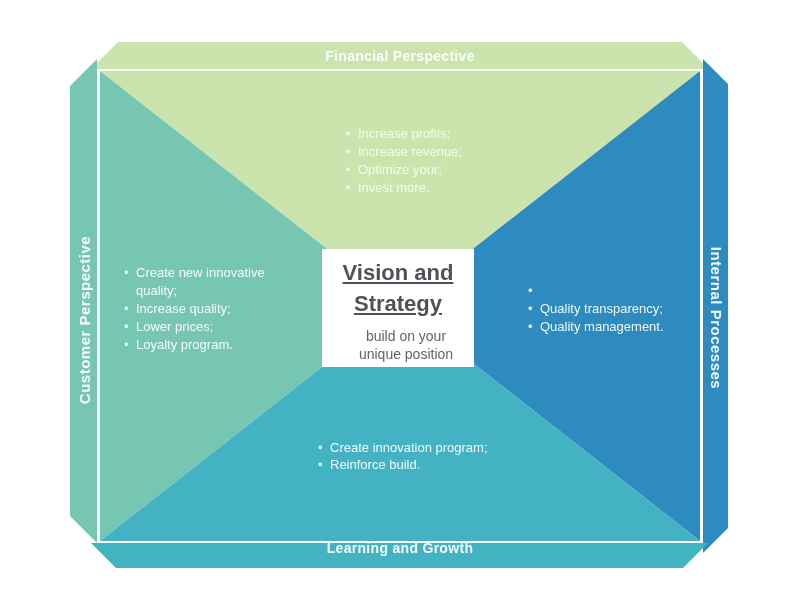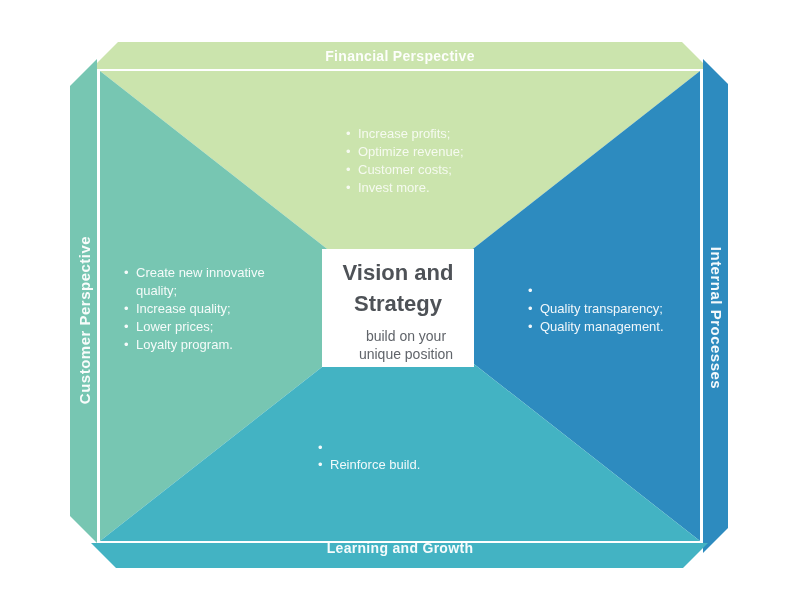--- a/index.html
+++ b/index.html
@@ -32,20 +32,21 @@
   #list-customer{left:124px;top:264px;width:168px;}
   #list-internal{left:528px;top:282px;width:210px;}
   #list-learning{left:318px;top:439px;width:230px;}
   #center-box{
     position:absolute;left:322px;top:249px;width:152px;height:118px;
     background:#ffffff;text-align:center;
   }
   #center-title{
     margin:8px 8px 0 8px;font-size:22px;font-weight:bold;line-height:31px;
     color:#4e5257;
+    text-decoration:underline;
   }
   #center-subtitle{
     margin:8px 10px 0 26px;font-size:14px;line-height:18px;color:#60646a;
   }
 </style>
 </head>
 <body>
 
 <div id="stage">
 
@@ -70,25 +71,25 @@
 
   <div class="vbar-label right" style="left:716px;top:318px;">Internal Processes</div>
 
   <ul class="obj-list on-green" id="list-financial">
     <li>
       <span class="bullet">•</span>
       <span>Increase profits;</span>
       </li>
     <li>
       <span class="bullet">•</span>
-      <span>Optimize revenue;</span>
+      <span>Increase revenue;</span>
       </li>
     <li>
       <span class="bullet">•</span>
-      <span>Customer costs;</span>
+      <span>Optimize your;</span>
       </li>
     <li>
       <span class="bullet">•</span>
       <span>Invest more.</span>
       </li>
   </ul>
 
   <ul class="obj-list" id="list-customer">
     <li>
       <span class="bullet">•</span>
@@ -118,20 +119,21 @@
       </li>
     <li>
       <span class="bullet">•</span>
       <span>Quality management.</span>
       </li>
   </ul>
 
   <ul class="obj-list tight" id="list-learning">
     <li>
       <span class="bullet">•</span>
+      <span>Create innovation program;</span>
       </li>
     <li>
       <span class="bullet">•</span>
       <span>Reinforce build.</span>
       </li>
   </ul>
 
   <div id="center-box">
     <div id="center-title">Vision and Strategy</div>
     <div id="center-subtitle">build on your unique position</div>

